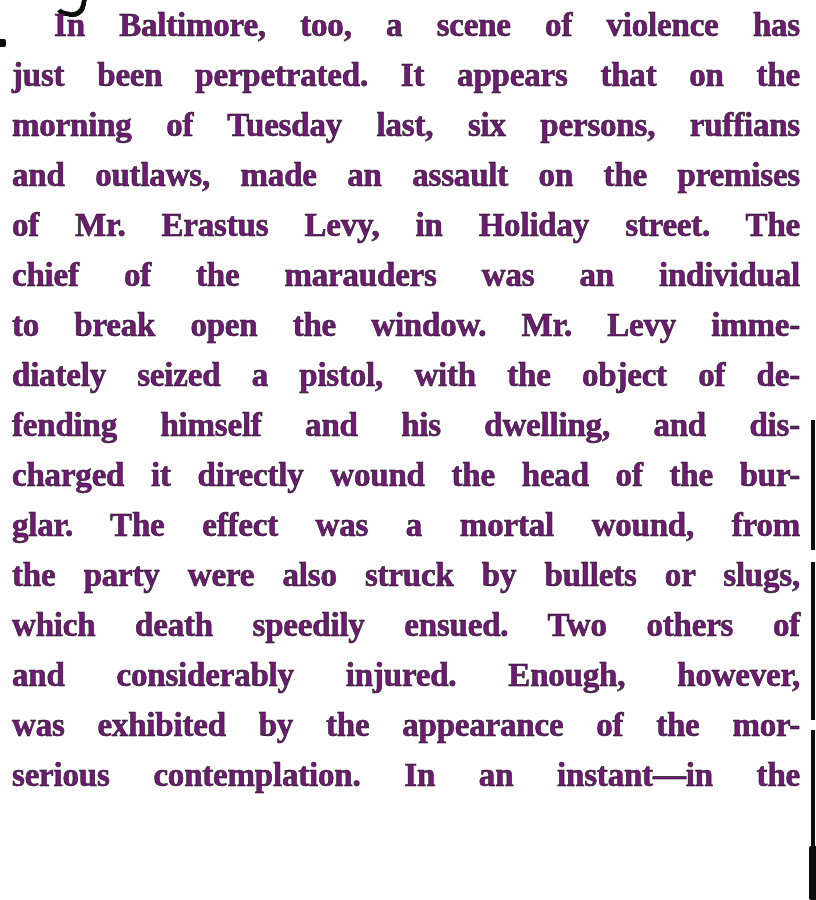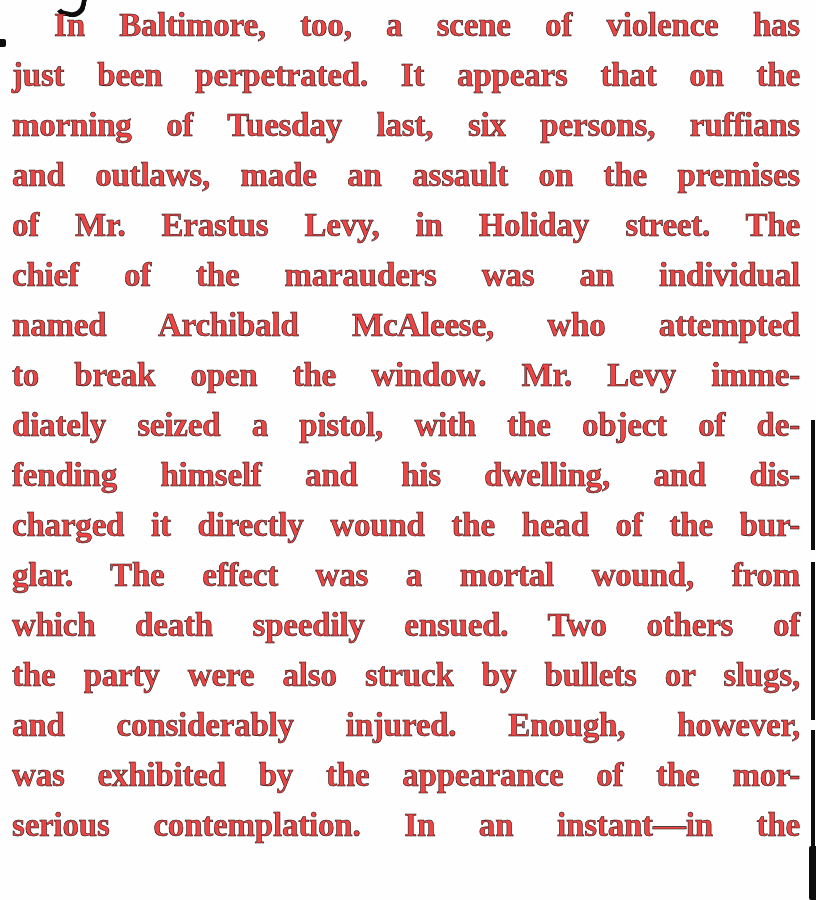--- a/index.html
+++ b/index.html
@@ -9,21 +9,21 @@
     height: 900px;
     overflow: hidden;
     background: #ffffff;
   }
   .page {
     position: relative;
     width: 816px;
     height: 900px;
     background: #fefefe;
     font-family: "Liberation Serif", "DejaVu Serif", serif;
-    color: #ef4444;
+    color: #701a75;
   }
   .article {
     position: absolute;
     left: 12px;
     top: 0;
     width: 788px;
     height: 900px;
   }
   .line {
     height: 50px;
@@ -96,28 +96,27 @@
   <div class="top-fragment"></div>
   <div class="left-tick"></div>
 
   <div class="article">
     <div class="line first">In Baltimore, too, a scene of violence has</div>
     <div class="line">just been perpetrated. It appears that on the</div>
     <div class="line">morning of Tuesday last, six persons, ruffians</div>
     <div class="line">and outlaws, made an assault on the premises</div>
     <div class="line">of Mr. Erastus Levy, in Holiday street. The</div>
     <div class="line">chief of the marauders was an individual</div>
-    <div class="line">named Archibald McAleese, who attempted</div>
     <div class="line">to break open the window. Mr. Levy imme-</div>
     <div class="line">diately seized a pistol, with the object of de-</div>
     <div class="line">fending himself and his dwelling, and dis-</div>
     <div class="line">charged it directly wound the head of the bur-</div>
     <div class="line">glar. The effect was a mortal wound, from</div>
+    <div class="line">the party were also struck by bullets or slugs,</div>
     <div class="line">which death speedily ensued. Two others of</div>
-    <div class="line">the party were also struck by bullets or slugs,</div>
     <div class="line">and considerably injured. Enough, however,</div>
     <div class="line">was exhibited by the appearance of the mor-</div>
     <div class="line">serious contemplation. In an instant—in the</div>
   </div>
 
   <div class="right-rule"></div>
   <div class="right-rule-blob"></div>
 
 </div>
 

